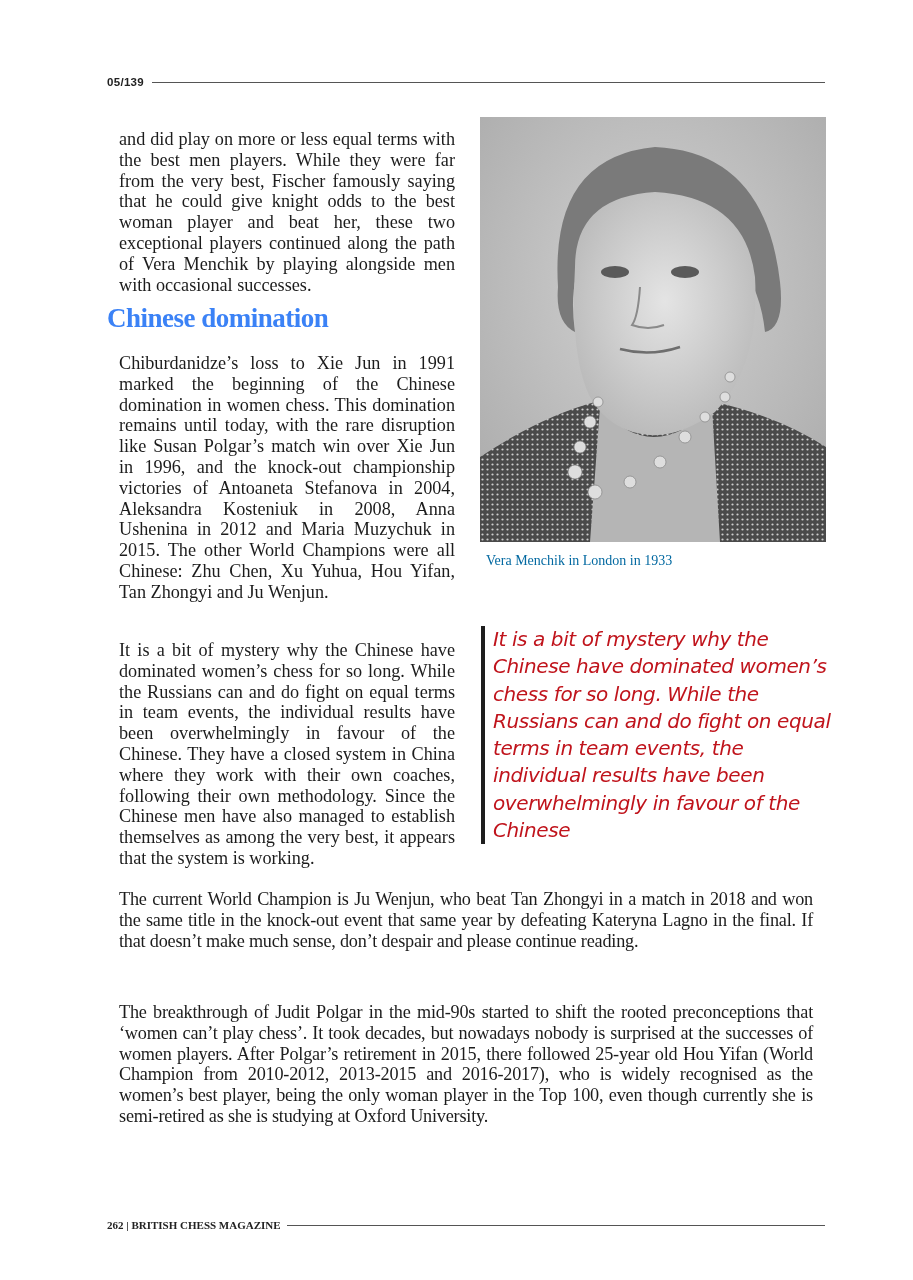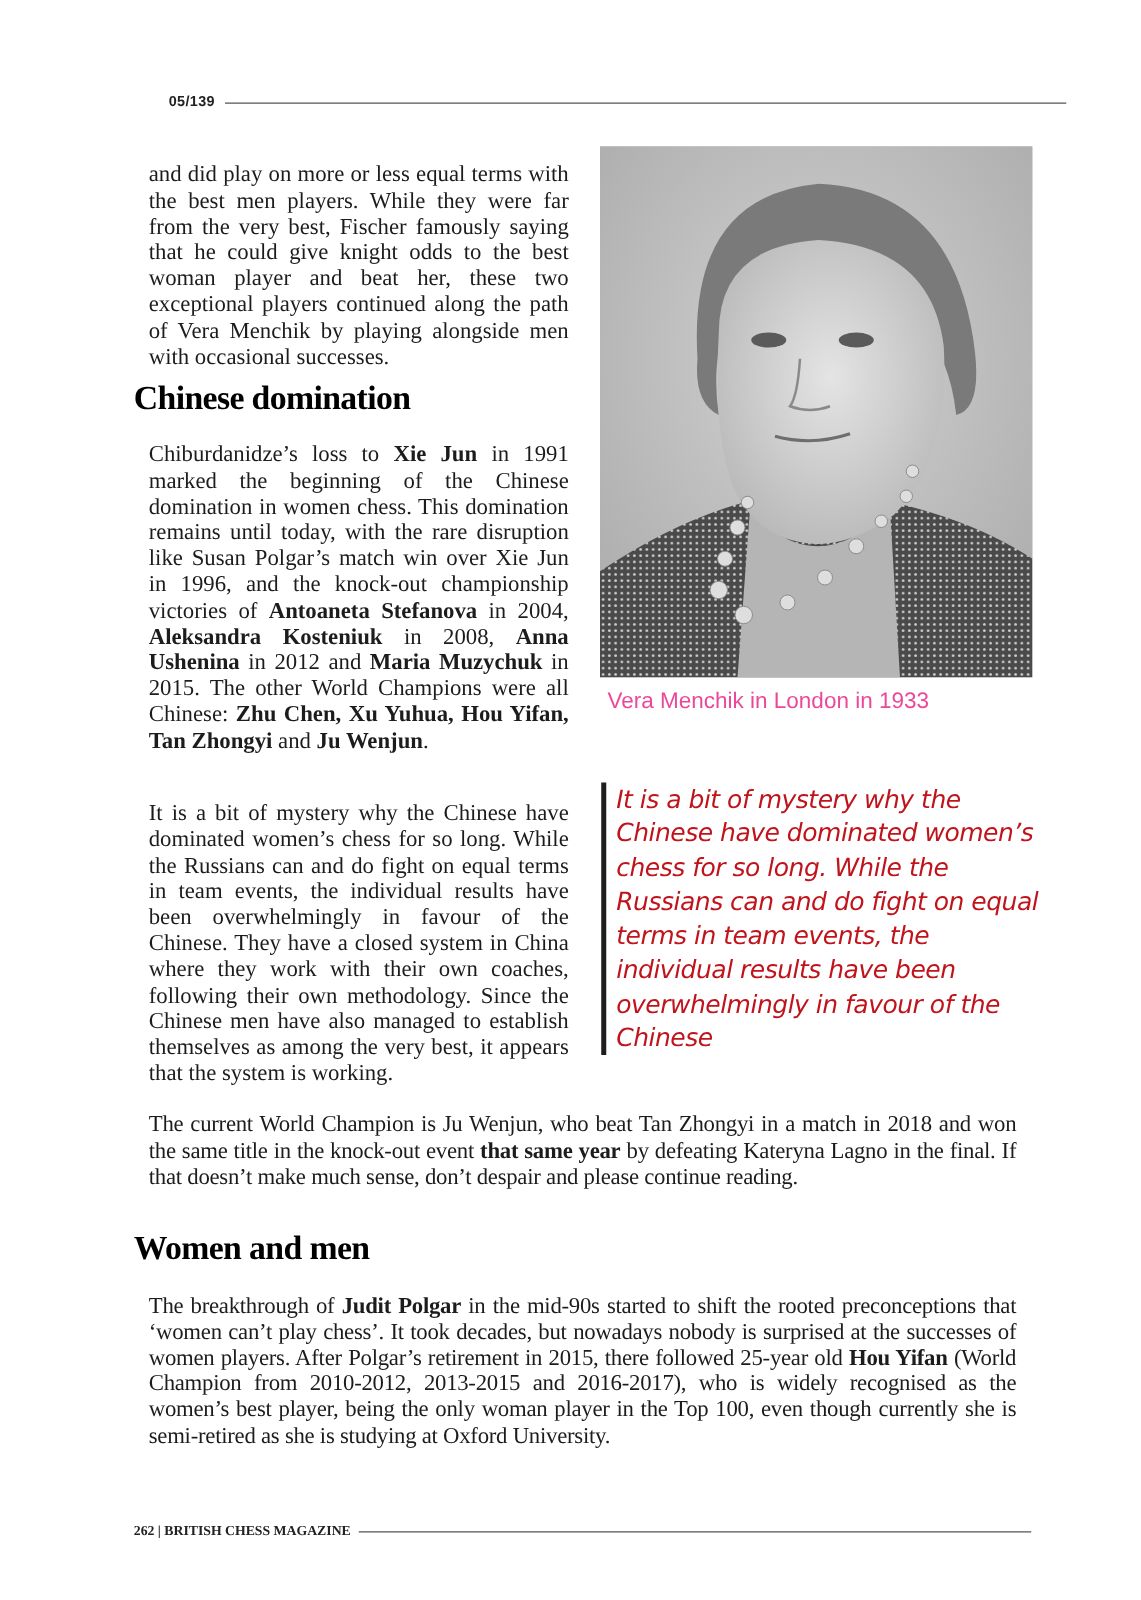--- a/index.html
+++ b/index.html
@@ -1,29 +1,29 @@
 <!DOCTYPE html>
 <html><head>
 <meta charset="utf-8">
 <style>
   html, body { margin: 0; padding: 0; background: #ffffff; }
   body { width: 913px; height: 1280px; position: relative; overflow: hidden; color: #1a1a1a; }
-  .header { position: absolute; left: 107px; top: 74px; width: 718px; height: 16px; display: flex; align-items: center; margin-left: 28px; }
+  .header { position: absolute; left: 107px; top: 74px; width: 718px; height: 16px; display: flex; align-items: center; }
   .header .pg { font-family: "Liberation Sans", sans-serif; font-size: 11.5px; font-weight: bold; color: #222; letter-spacing: 0.3px; margin-right: 8px; }
   .rule { flex: 1; height: 1px; background: #555; }
   .footer { position: absolute; left: 107px; top: 1217px; width: 718px; height: 16px; display: flex; align-items: center; }
   .footer .ft { font-family: "Liberation Serif", serif; font-size: 11px; font-weight: bold; color: #222; margin-right: 6px; white-space: nowrap; }
   .col-left { position: absolute; left: 107px; width: 360px; font-family: "Liberation Serif", serif; font-size: 18.2px; line-height: 20.8px; text-align: justify; color: #1c1c1c; }
   .col-left p { margin: 12px; }
   .full { position: absolute; left: 107px; width: 718px; font-family: "Liberation Serif", serif; font-size: 18.2px; line-height: 20.8px; text-align: justify; color: #1c1c1c; letter-spacing: -0.2px; }
   .full p { margin: 12px; }
-  h2 { margin: 0; font-family: "Liberation Serif", serif; font-weight: bold; font-size: 27px; line-height: 32px; color: #000000; letter-spacing: -0.5px; }
-  b { font-weight: bold; }
+  h2 { margin: 0; font-family: "Liberation Serif", serif; font-weight: bold; font-size: 27px; line-height: 32px; color: #3b82f6; letter-spacing: -0.5px; }
+  b { font-weight: normal; }
   .photo { position: absolute; left: 480px; top: 117px; width: 346px; height: 425px; overflow: hidden; background: #bdbdbd; }
-  .caption { position: absolute; left: 486px; top: 552px; width: 340px; font-family: Liberation Sans, sans-serif; font-size: 18px; line-height: 17px; color: #ec4899; font-weight: 300; }
+  .caption { position: absolute; left: 486px; top: 552px; width: 340px; font-family: Liberation Serif, serif; font-size: 14px; line-height: 17px; color: #0369a1; font-weight: 300; }
   .pullquote { position: absolute; left: 481px; top: 626px; width: 340px; border-left: 4px solid #1e1e1e; padding-left: 8px; font-family: "DejaVu Sans", sans-serif; font-style: italic; font-size: 20px; line-height: 27.3px; color: #c0141c; letter-spacing: -0.4px; }
 </style>
 </head>
 <body>
 
 <div class="header">
   <span class="pg">05/139</span>
   <span class="rule"></span>
 </div>
 
@@ -85,20 +85,19 @@
   <div>Vera Menchik in London in 1933</div>
 </div>
 
 <div class="pullquote">It is a bit of mystery why the Chinese have dominated women’s chess for so long. While the Russians can and do fight on equal terms in team events, the individual results have been overwhelmingly in favour of the Chinese</div>
 
 <div class="full" style="top:877px;">
   <p><span>The current World Champion is Ju Wenjun, who beat Tan Zhongyi in a match in 2018 and won the same title in the knock-out event </span><b>that same year</b><span> by defeating Kateryna Lagno in the final. If that doesn’t make much sense, don’t despair and please continue reading.</span></p>
 </div>
 
 <div class="full" style="top:982px;">
-  <h2>Women and men</h2>
   <p style="margin-top:20px;"><span>The breakthrough of </span><b>Judit Polgar</b><span> in the mid-90s started to shift the rooted preconceptions that ‘women can’t play chess’. It took decades, but nowadays nobody is surprised at the successes of women players. After Polgar’s retirement in 2015, there followed 25-year old </span><b>Hou Yifan</b><span> (World Champion from 2010-2012, 2013-2015 and 2016-2017), who is widely recognised as the women’s best player, being the only woman player in the Top 100, even though currently she is semi-retired as she is studying at Oxford University.</span></p>
 </div>
 
 <div class="footer">
   <span class="ft"><span>262</span> <span>|</span> <span>BRITISH CHESS MAGAZINE</span></span>
   <span class="rule"></span>
 </div>
 
 </body></html>

